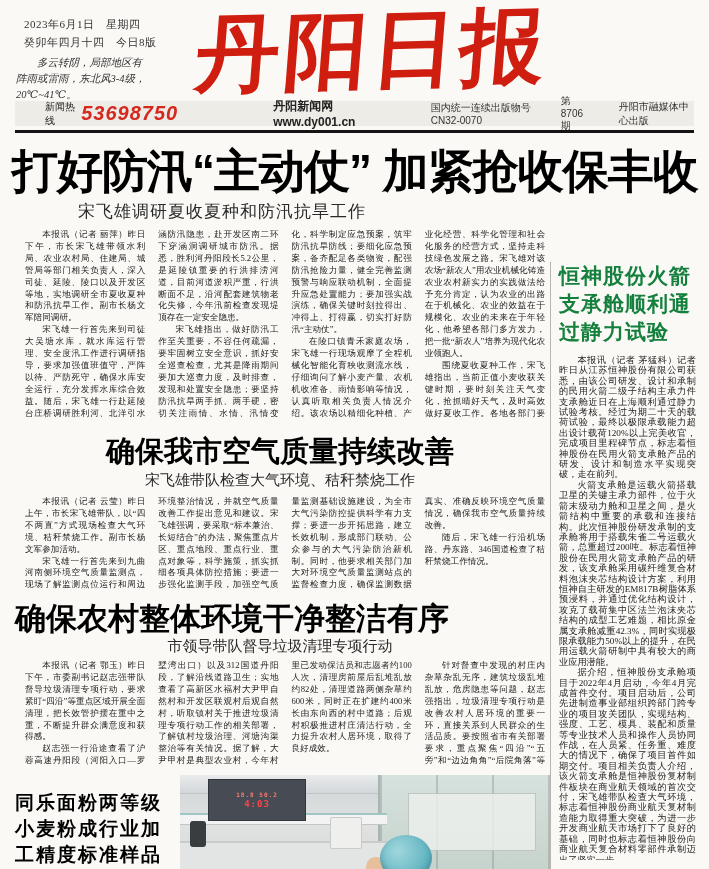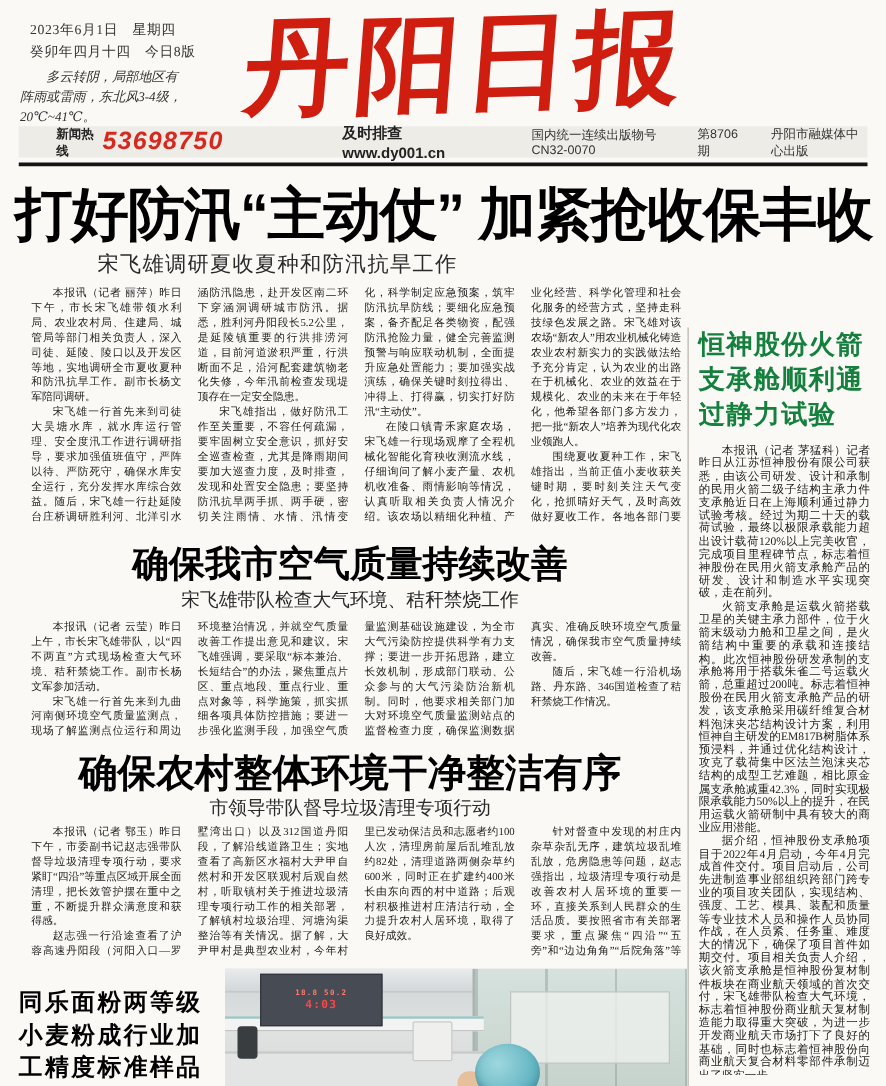--- a/index.html
+++ b/index.html
@@ -14,21 +14,21 @@
   .masthead{
     position:absolute;top:0px;left:172px;width:400px;height:100px;
     text-align:center;font-size:84px;line-height:100px;font-weight:bold;color:#cf1d10;
     font-family:"DejaVu Serif","Liberation Serif",serif;
     transform:rotate(-1.5deg) skewX(-6deg);letter-spacing:4px;white-space:nowrap;
   }
   .info-bar{
     position:absolute;top:101px;left:15px;width:679px;height:25px;background:#eeece7;
     display:flex;align-items:center;font-family:"Liberation Sans","DejaVu Sans",sans-serif;
   }
-  .hotline-label{font-size:10px;color:#222;margin-left:30px;font-weight:bold;}
+  .hotline-label{font-size:10px;color:#222;margin-left:30px;font-weight:normal;}
   .hotline-number{font-size:20px;color:#d5281e;font-weight:bold;font-style:italic;margin-left:6px;letter-spacing:1px;}
   .info-website{font-size:12px;font-weight:bold;color:#222;margin-left:95px;}
   .info-pubno{font-size:10px;color:#333;margin-left:48px;}
   .info-issue{font-size:10px;color:#333;margin-left:14px;}
   .info-publisher{font-size:10px;color:#333;margin-left:26px;}
   .header-rule{position:absolute;top:130px;left:15px;width:679px;height:3px;background:#141414;}
   
   .lead-headline{
     position:absolute;top:141px;left:12px;width:685px;text-align:center;
     font-family:"Liberation Sans","DejaVu Sans",sans-serif;font-weight:700;
@@ -39,21 +39,21 @@
     font-size:17px;color:#2a2a2a;letter-spacing:1px;
   }
   .bodycols{column-gap:13px;column-fill:auto;text-align:justify;overflow:hidden;}
   .bodycols p{margin:0;text-indent:2em;}
   .lead-body{position:absolute;top:229px;left:25px;width:520px;height:201px;column-count:4;font-size:8.6px;line-height:11.9px;}
   
   .air-title{position:absolute;top:432px;left:15px;width:530px;text-align:center;font-family:"Liberation Sans","DejaVu Sans",sans-serif;font-weight:900;font-size:29px;color:#000;white-space:nowrap;}
   .air-subtitle{position:absolute;top:471px;left:15px;width:530px;text-align:center;font-family:"Liberation Sans","DejaVu Sans",sans-serif;font-size:15px;color:#2a2a2a;}
   .air-body{position:absolute;top:496px;left:25px;width:520px;height:98px;column-count:4;font-size:8.6px;line-height:11.9px;}
   
-  .village-title{position:absolute;top:598px;left:15px;width:530px;text-align:center;font-family:"Liberation Sans","DejaVu Sans",sans-serif;font-weight:900;font-size:31px;color:#000;white-space:nowrap;}
+  .village-title{position:absolute;top:598px;left:15px;width:530px;font-family:"Liberation Sans","DejaVu Sans",sans-serif;font-weight:900;font-size:31px;color:#000;white-space:nowrap;}
   .village-subtitle{position:absolute;top:637px;left:15px;width:530px;text-align:center;font-family:"Liberation Sans","DejaVu Sans",sans-serif;font-size:15px;color:#2a2a2a;}
   .village-body{position:absolute;top:660px;left:25px;width:520px;height:114px;column-count:4;font-size:8.6px;line-height:11.9px;}
   
   .flour{position:absolute;top:790px;left:15px;width:162px;}
   .flour-title{font-family:"Liberation Sans","DejaVu Sans",sans-serif;font-weight:900;font-size:19px;line-height:26px;color:#000;letter-spacing:2px;}
   
   .divider-v{position:absolute;left:550px;top:262px;height:607px;width:1px;background:#b9b5ae;}
   .rocket{position:absolute;left:559px;top:262px;width:137px;}
   .rocket-title{font-family:"Liberation Sans","DejaVu Sans",sans-serif;font-weight:900;font-size:21px;line-height:28px;color:#15803d;letter-spacing:1px;}
   .rocket-body{margin-top:9px;height:505px;overflow:hidden;font-size:9.2px;line-height:10.4px;text-align:justify;}
@@ -86,21 +86,21 @@
     <div>癸卯年四月十四　今日8版</div>
   </div>
 
   <div class="weather">多云转阴，局部地区有阵雨或雷雨，东北风3-4级，20℃~41℃。</div>
 
   <div class="masthead">丹阳日报</div>
 
   <div class="info-bar">
     <span class="hotline-label">新闻热线</span>
     <span class="hotline-number">53698750</span>
-    <span class="info-website">及时排查 www.dy001.cn</span>
+    <span class="info-website">丹阳新闻网 www.dy001.cn</span>
     <span class="info-pubno">国内统一连续出版物号 CN32-0070</span>
     <span class="info-issue">第8706期</span>
     <span class="info-publisher">丹阳市融媒体中心出版</span>
   </div>
 
   <div class="header-rule"></div>
 
   <div class="lead-headline">打好防汛“主动仗” 加紧抢收保丰收</div>
   <div class="lead-subhead">宋飞雄调研夏收夏种和防汛抗旱工作</div>
   <div class="lead-body bodycols">

